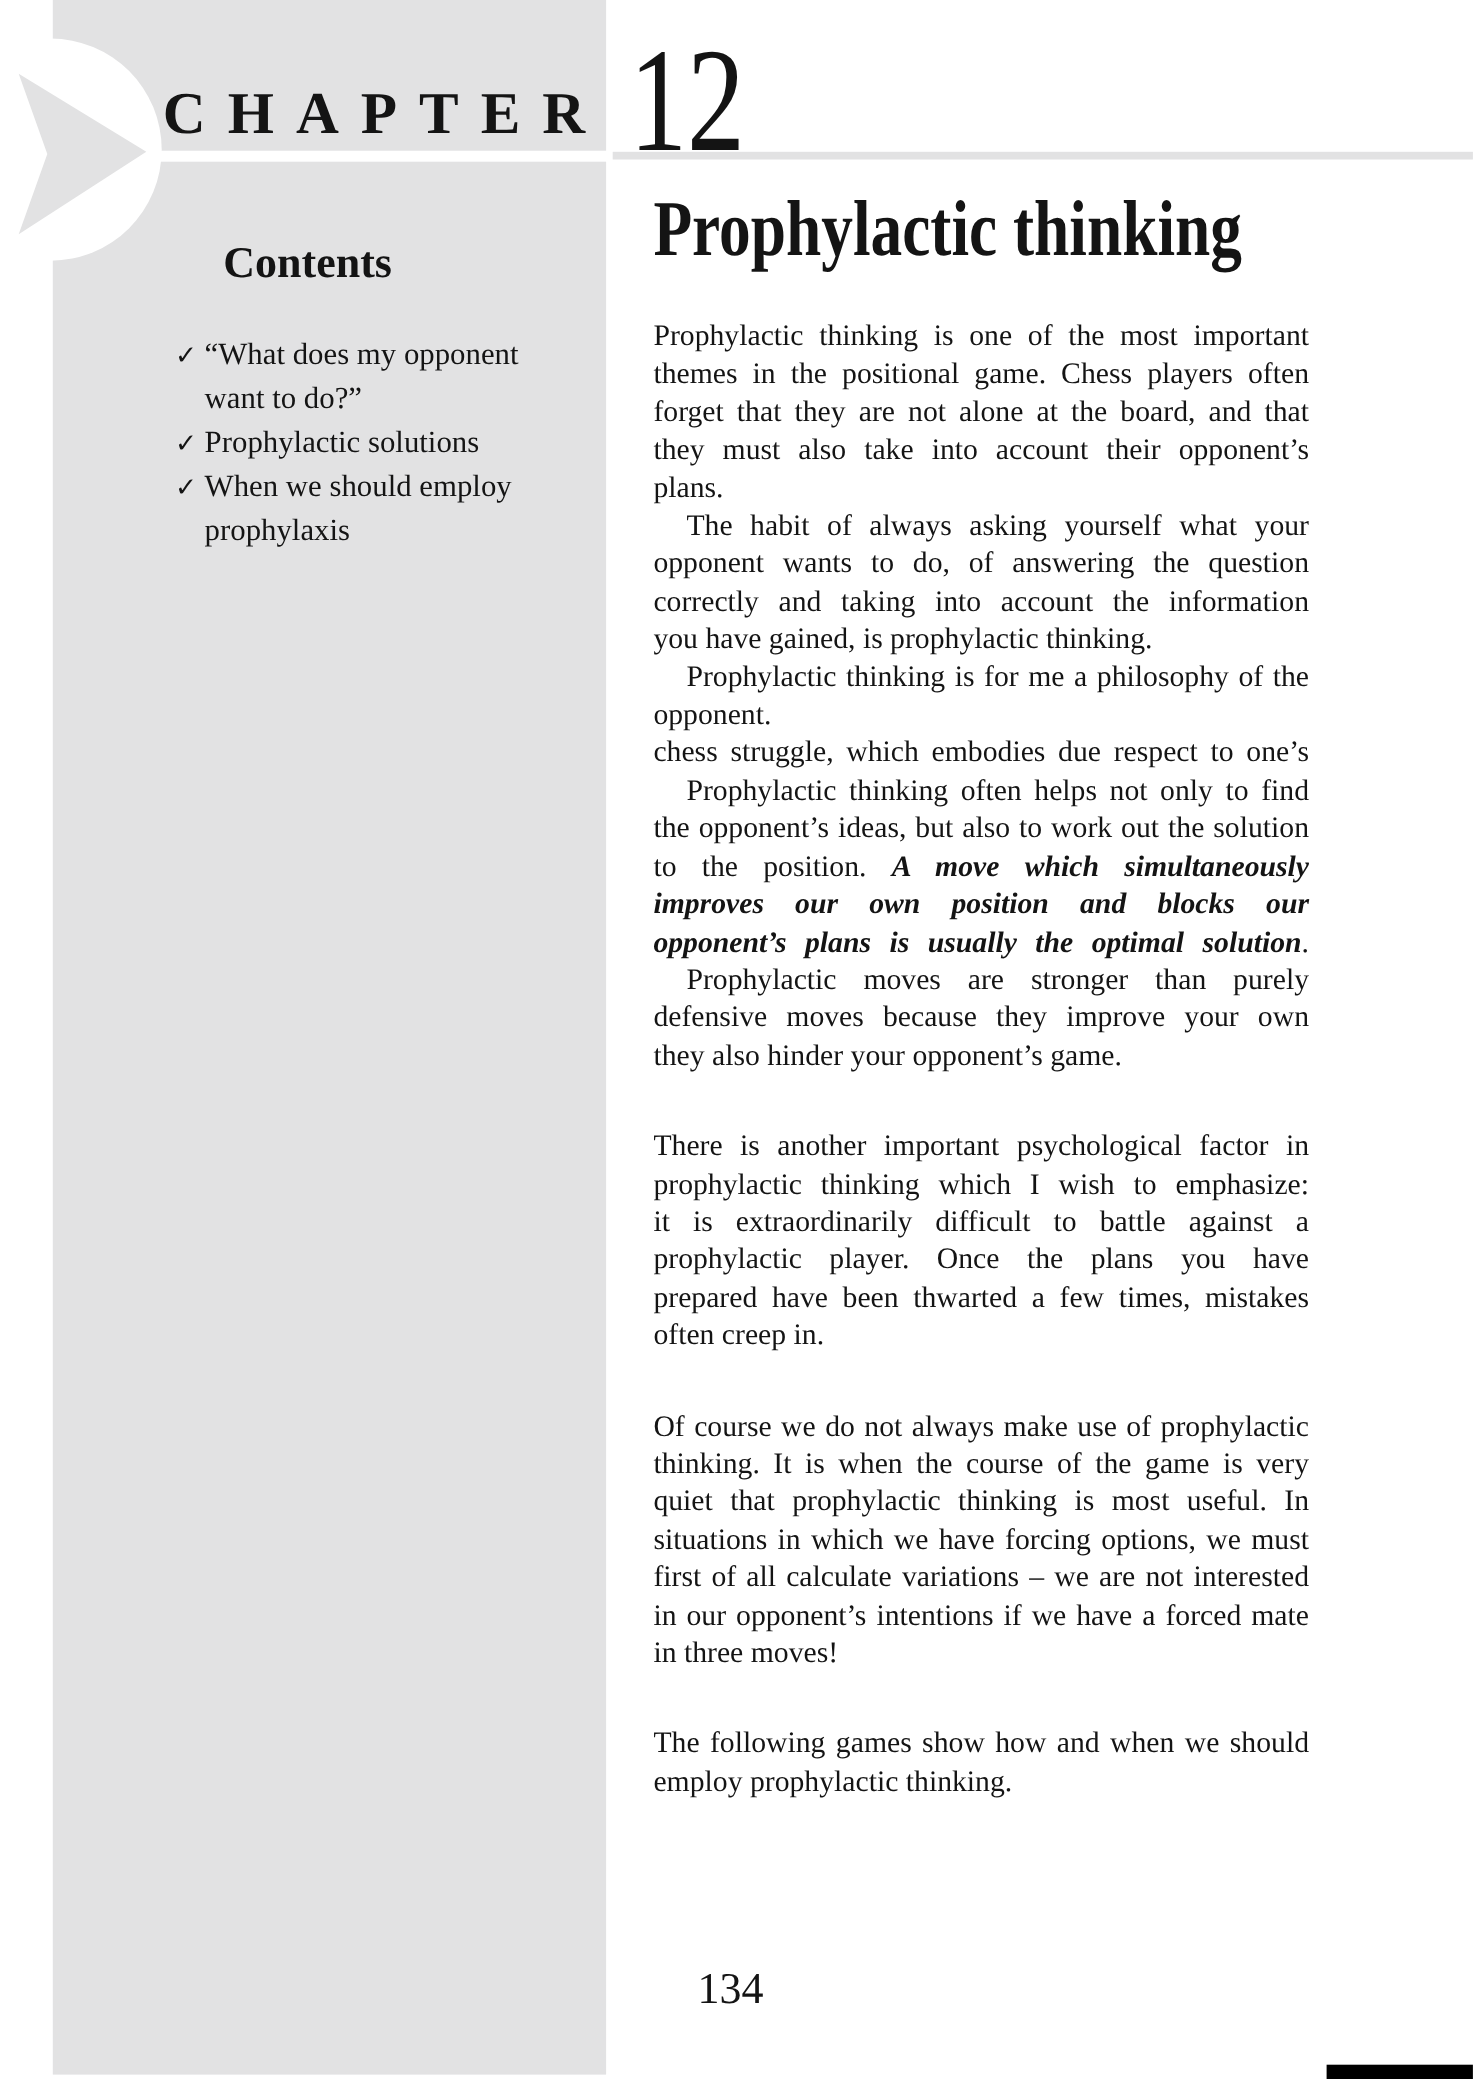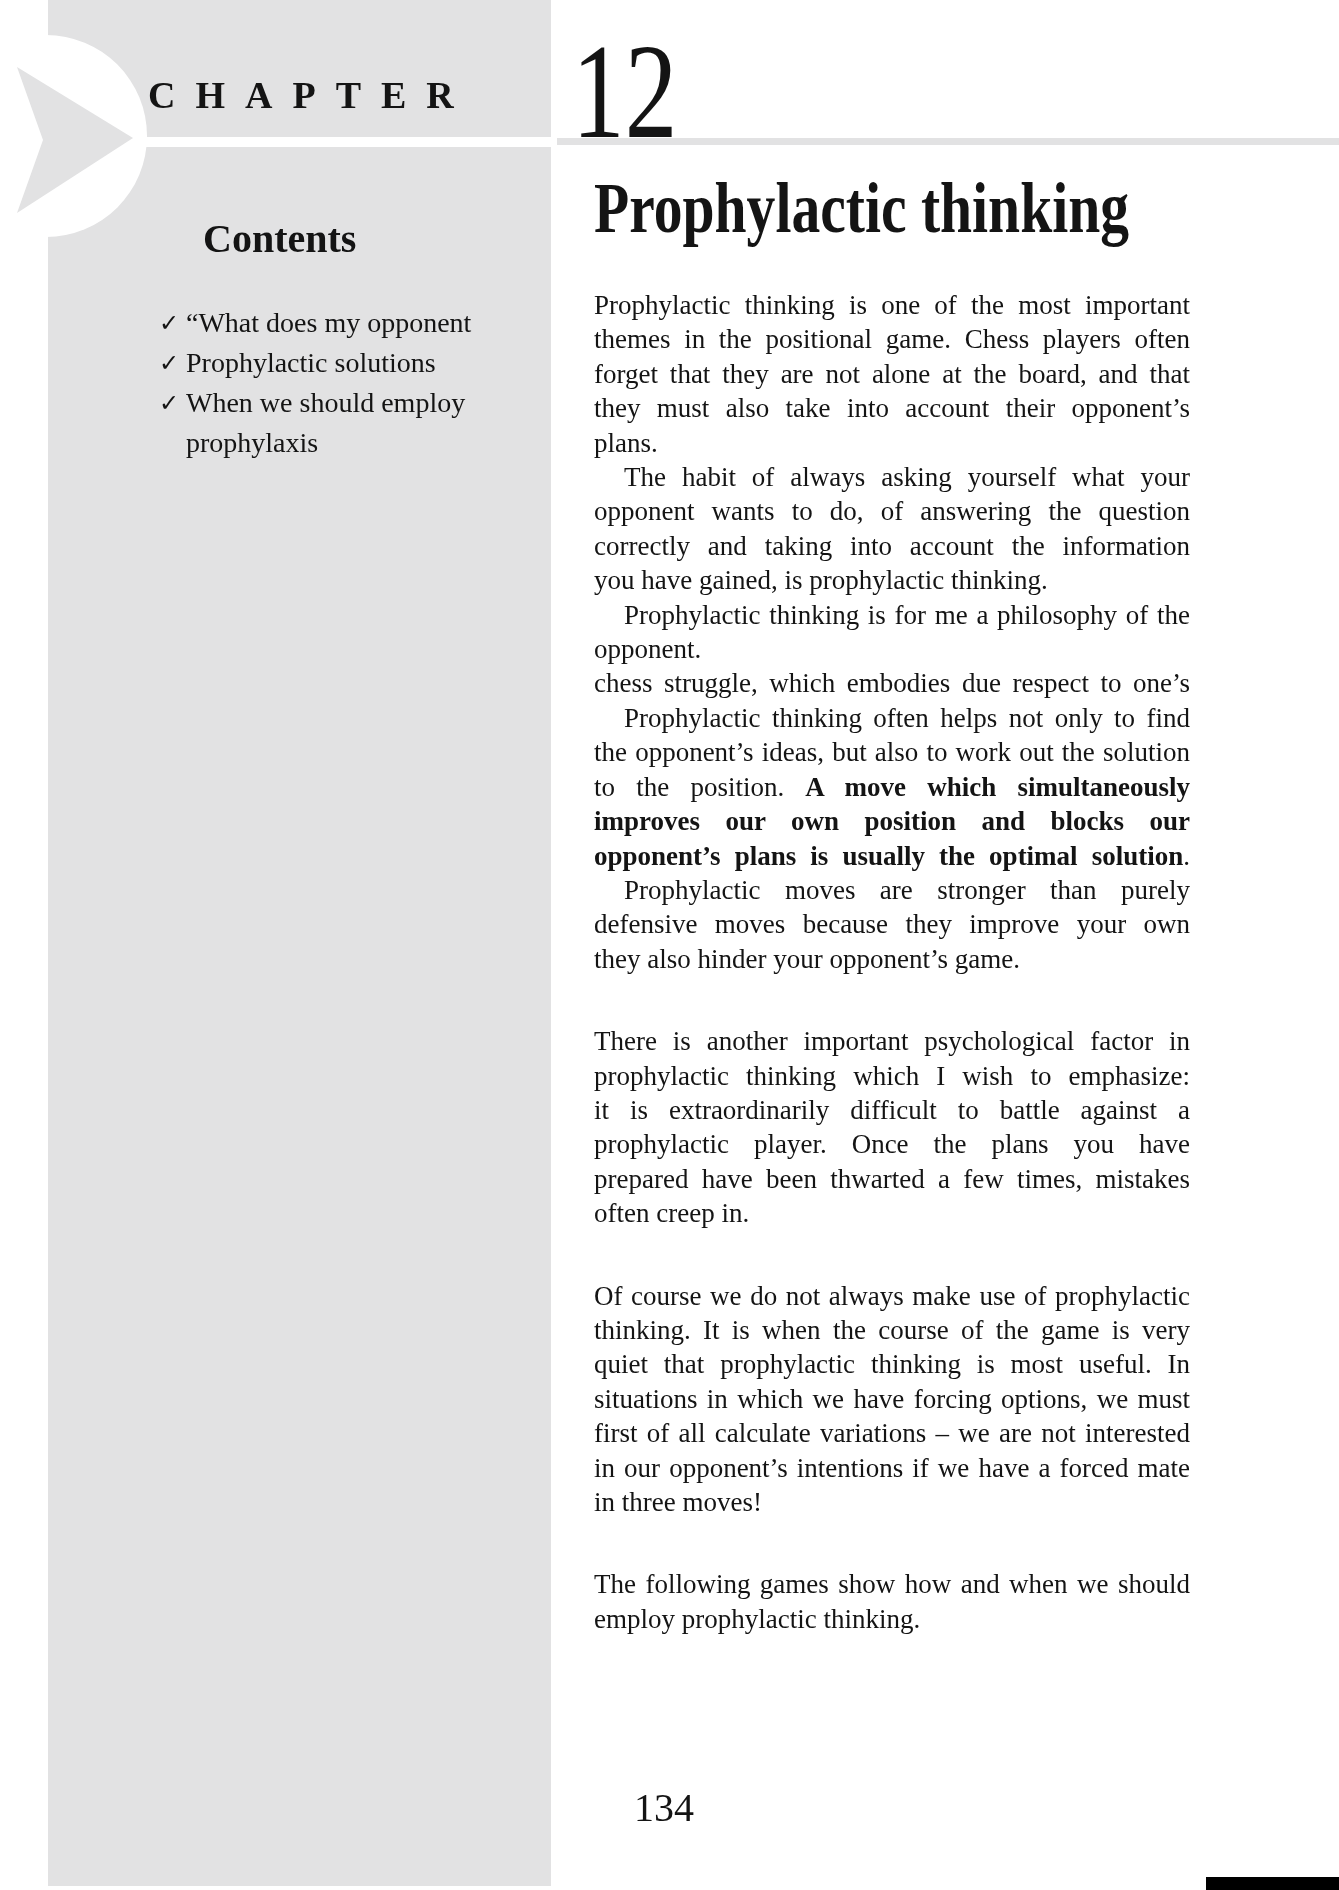--- a/index.html
+++ b/index.html
@@ -3,36 +3,36 @@
 <meta charset="utf-8">
 <style>
   html,body{margin:0;padding:0;background:#fff;}
   .page{position:relative;width:1339px;height:1890px;background:#ffffff;overflow:hidden;
         font-family:"Liberation Serif", serif;color:#141414;}
   .header-gray{position:absolute;left:48px;top:0;width:503px;height:137px;background:#e2e2e3;}
   .sidebar-gray{position:absolute;left:48px;top:147px;width:503px;height:1739px;background:#e2e2e3;}
   .top-rule{position:absolute;left:557px;top:138px;width:782px;height:7px;background:#e2e2e3;}
   .arrow-circle{position:absolute;left:-55px;top:35px;width:202px;height:202px;border-radius:50%;background:#ffffff;}
   .chevron-svg{position:absolute;left:0;top:0;width:150px;height:230px;}
-  .chapter-word{position:absolute;left:148px;top:76px;font-size:38px;font-weight:700;
+  .chapter-word{position:absolute;left:148px;top:76px;font-size:54px;font-weight:700;
         letter-spacing:20px;line-height:1;white-space:nowrap;text-align:center;}
   .chapter-number{position:absolute;left:572px;top:24px;font-size:135px;font-weight:400;line-height:1;
         transform:scaleX(0.78);transform-origin:0 0;white-space:nowrap;}
   .contents-title{position:absolute;left:203px;top:217px;font-size:40px;font-weight:700;line-height:1.1;}
   .contents-list{position:absolute;left:159px;top:303px;width:340px;font-size:28px;line-height:40px;}
   .citem{position:relative;padding-left:27px;}
   .citem .check{position:absolute;left:0;top:0;font-family:"DejaVu Sans", sans-serif;font-size:24px;line-height:40px;}
   .article-title{position:absolute;left:594px;top:172px;font-size:72px;font-weight:700;line-height:1;
         transform:scaleX(0.8);transform-origin:0 0;white-space:nowrap;}
   .article-body{position:absolute;left:594px;top:288px;width:596px;font-size:27px;}
   .bodyline{line-height:34.4px;text-align:justify;text-align-last:justify;}
   .bodyline.lastline{text-align-last:left;}
   .bodyline.indent{text-indent:30px;}
   .para.gap{margin-top:48px;}
-  .bseg{font-weight:700;}
+  .bseg{font-weight:700;font-style:italic;}
   .page-number{position:absolute;left:634px;top:1788px;font-size:40px;line-height:1;}
   .edge-tab{position:absolute;left:1206px;top:1877px;width:133px;height:13px;background:#000000;}
 </style>
 </head>
 <body>
 
 <div class="page">
 
   <div class="header-gray"></div>
   <div class="sidebar-gray"></div>
@@ -44,20 +44,21 @@
   </svg>
 
   <div class="chapter-word">CHAPTER</div>
   <div class="chapter-number">12</div>
 
   <div class="contents-title">Contents</div>
   <div class="contents-list" id="contents-list">
       <div class="citem">
         <span class="check">✓</span>
         <div>“What does my opponent</div>
+        <div>want to do?”</div>
       </div>
       <div class="citem">
         <span class="check">✓</span>
         <div>Prophylactic solutions</div>
       </div>
       <div class="citem">
         <span class="check">✓</span>
         <div>When we should employ</div>
         <div>prophylaxis</div>
       </div>

